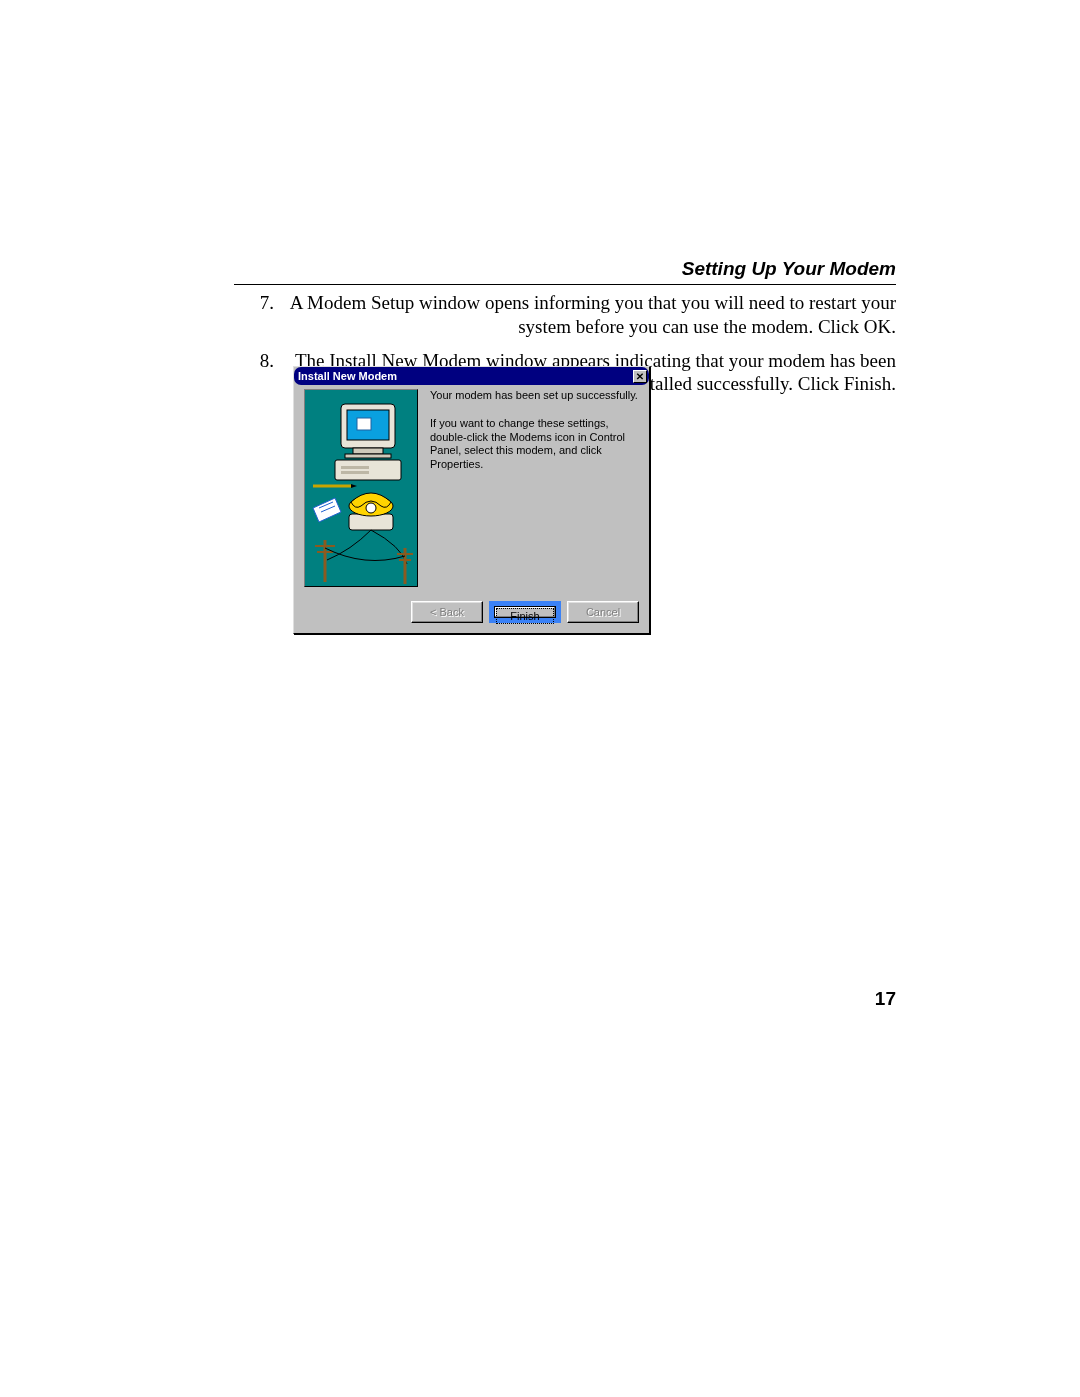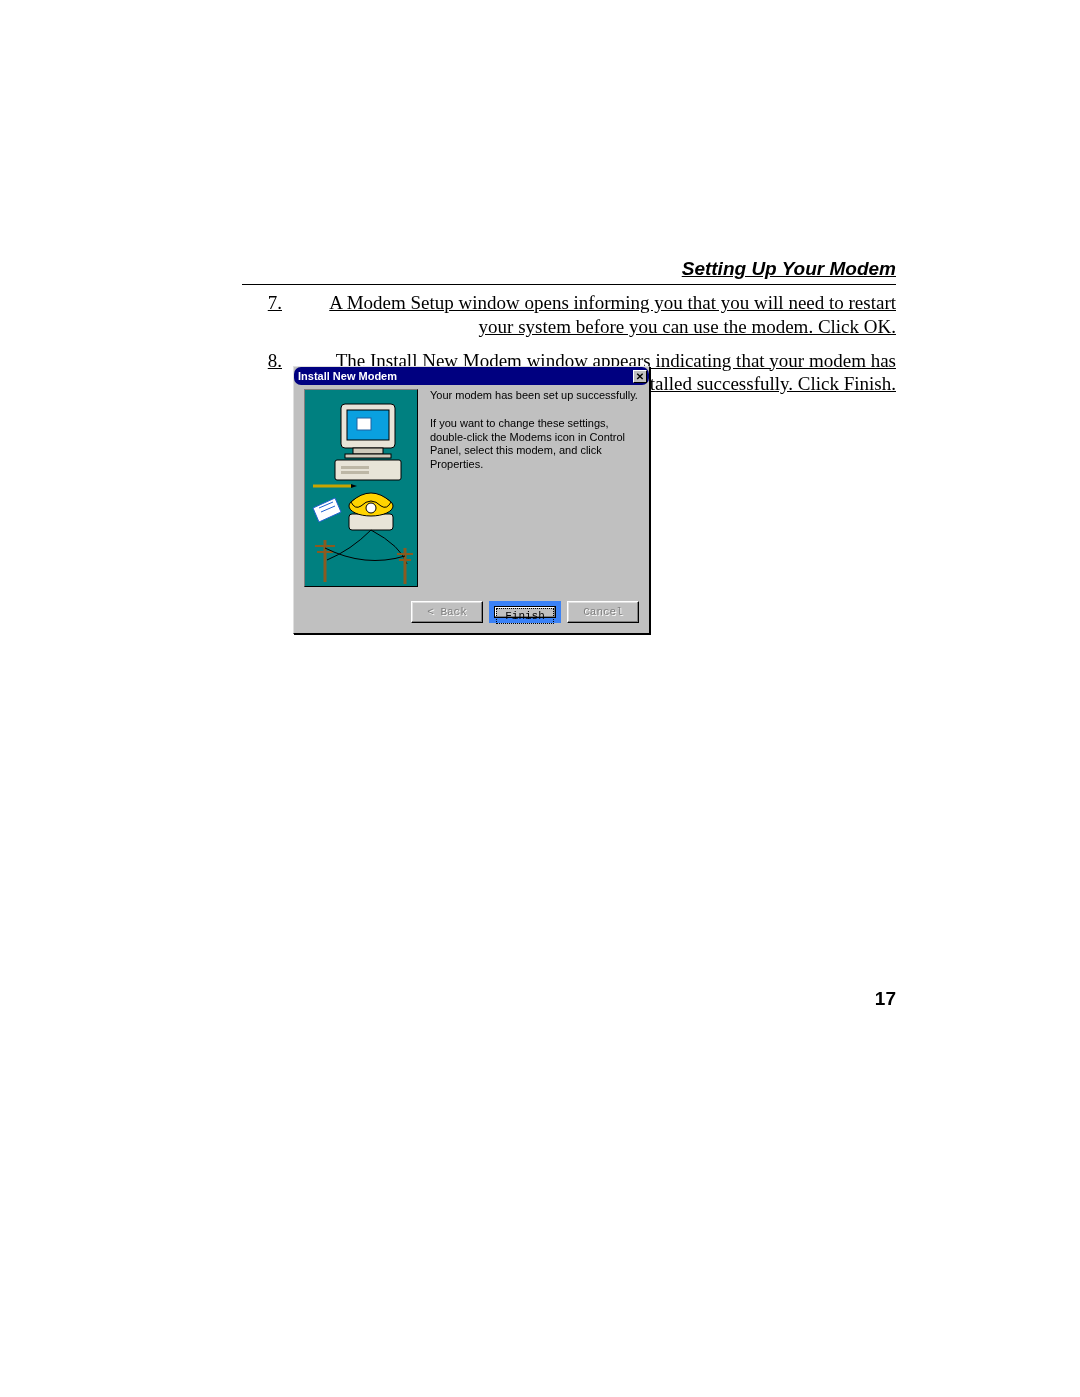--- a/index.html
+++ b/index.html
@@ -12,24 +12,23 @@
     color: #000;
     position: relative;
   }
   .page {
     position: relative;
     width: 1080px;
     height: 1397px;
   }
   .header-block {
     position: absolute;
-    left: 242px;
+    left: 234px;
     right: 184px;
     top: 258px;
-    text-decoration: underline;
   }
   .section-title {
     font-family: Arial, Helvetica, sans-serif;
     font-weight: bold;
     font-style: italic;
     font-size: 19px;
     text-align: right;
     margin: 0 0 4px 0;
   }
   .rule {
@@ -131,21 +130,21 @@
     padding: 6px 10px 10px 10px;
   }
   .win-btn {
     width: 72px;
     height: 22px;
     background: #c0c0c0;
     border: 1px solid #000;
     border-top-color: #fff;
     border-left-color: #fff;
     box-shadow: inset -1px -1px 0 #808080, inset 1px 1px 0 #dfdfdf;
-    font-family: Liberation Mono, monospace;
+    font-family: Liberation Sans, sans-serif;
     font-size: 11px;
     text-align: center;
     line-height: 20px;
     color: #000;
     box-sizing: border-box;
   }
   .win-btn.default {
     border: 5px solid #3b82f6;
     box-shadow: inset 0 0 0 1px #000, inset -2px -2px 0 #808080, inset 2px 2px 0 #fff;
     font-weight: normal;

